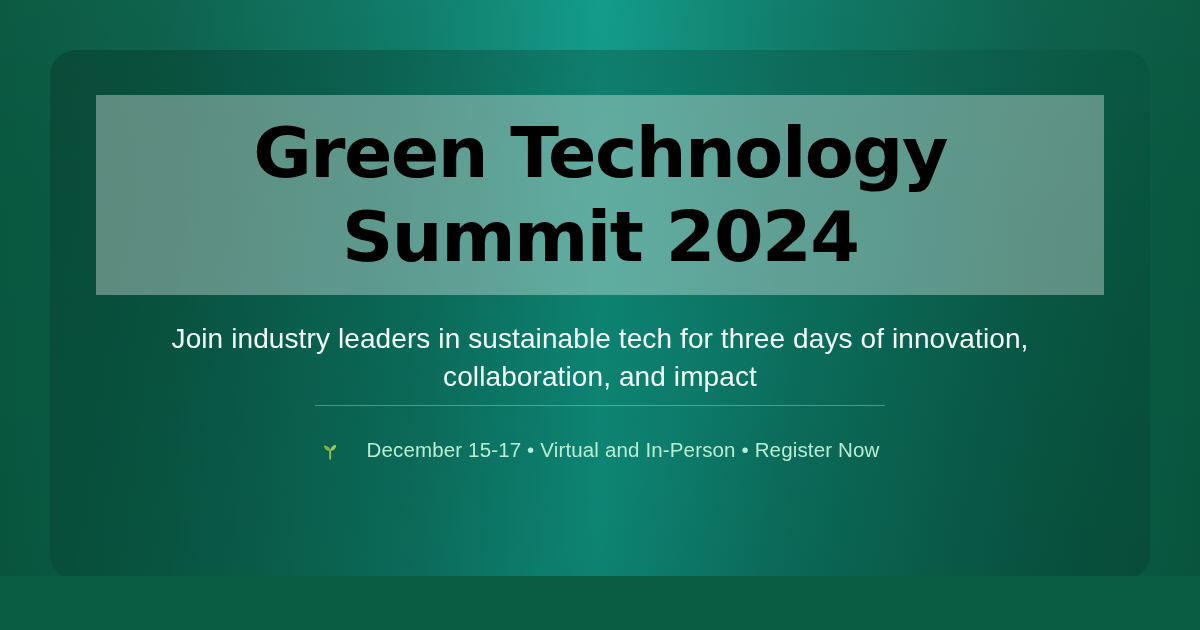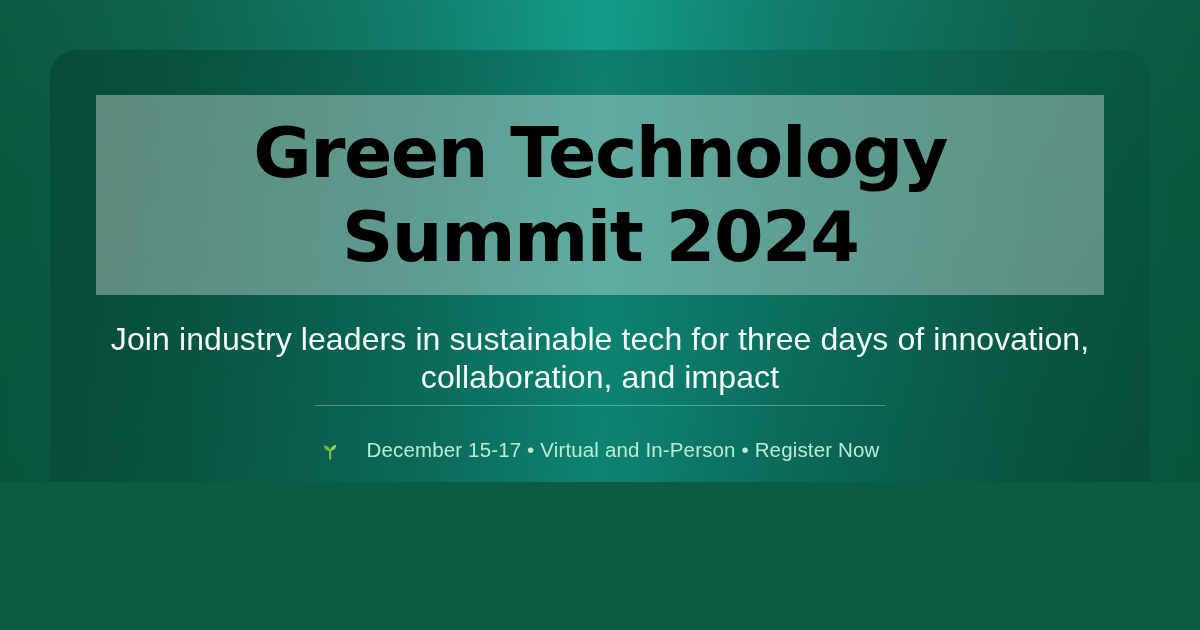--- a/index.html
+++ b/index.html
@@ -10,21 +10,21 @@
     width: 1200px;
     height: 630px;
     overflow: hidden;
     font-family: "Liberation Sans", sans-serif;
     background: #0a5c42;
   }
 
   #banner {
     position: relative;
     width: 1200px;
-    height: 482px;
+    height: 576px;
     background: linear-gradient(90deg,
         #08573f 0%,
         #0a6049 14%,
         #0d7a68 34%,
         #109a88 50%,
         #0d7a68 66%,
         #0a6049 86%,
         #08573f 100%);
     overflow: hidden;
   }
@@ -84,21 +84,21 @@
   }
 
   #subtitle {
     position: absolute;
     left: 96px;
     top: 320px;
     width: 1008px;
     text-align: center;
     color: #f2fbf7;
     font-family: "Liberation Sans", sans-serif;
-    font-size: 32px;
+    font-size: 28px;
     font-weight: 400;
     line-height: 38px;
     letter-spacing: 0.1px;
     z-index: 3;
   }
 
   #divider {
     position: absolute;
     left: 315px;
     top: 405px;

